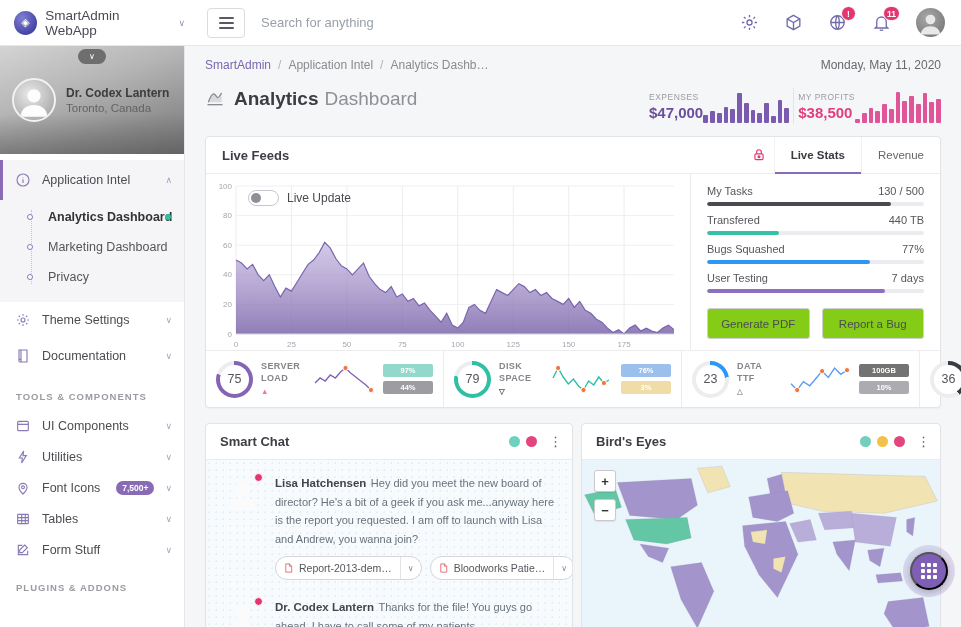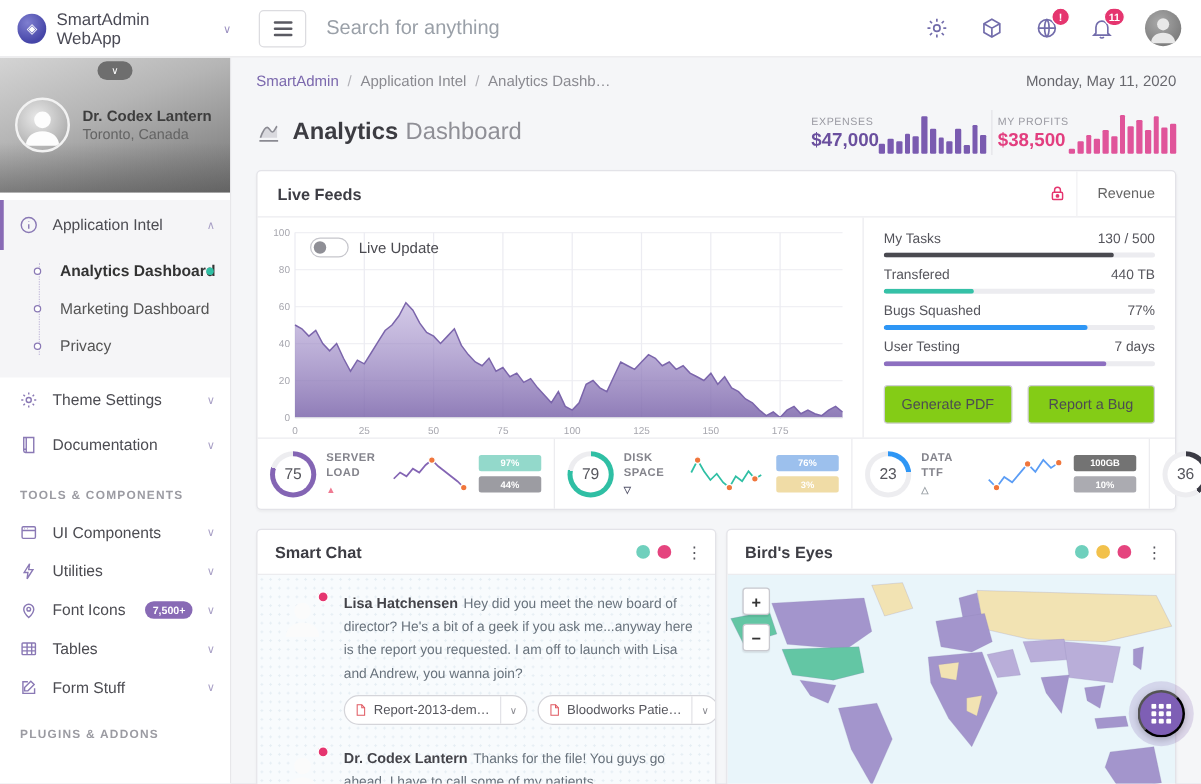--- a/index.html
+++ b/index.html
@@ -12,21 +12,21 @@
   .navbar{position:absolute;inset:0 0 auto 0;height:46px;background:#fff;border-bottom:1px solid #e7e7ea;
           display:flex;align-items:center;z-index:6}
   .brand{width:185px;display:flex;align-items:center;gap:8px;padding-left:14px;flex:0 0 auto}
   .logo{width:24px;height:24px;border-radius:50%;background:radial-gradient(circle at 35% 30%,#7f7fd0,#4646a8 70%);
         display:grid;place-items:center;color:#fff;font-size:11px}
   .brand-text{font-size:13.5px;color:#4a4a55}
   .brand-caret{font-size:9px;color:#9a8fc0}
   .hamburger{width:38px;height:30px;margin-left:22px;background:#fff;border:1px solid #dcdce0;border-radius:4px;
              display:grid;place-content:center;gap:3px;cursor:pointer}
   .hamburger i{display:block;width:15px;height:2px;background:#5a5a62;border-radius:1px}
-  .search-input{border:none;outline:none;background:transparent;font-family:inherit;font-size:16px;color:#555;
+  .search-input{border:none;outline:none;background:transparent;font-family:inherit;font-size:13px;color:#555;
                 width:300px;margin-left:16px}
   .search-input::placeholder{color:#9aa0a8}
   .nav-icons{margin-left:auto;display:flex;align-items:center;gap:25px;padding-right:16px}
   .nicon{position:relative;width:19px;height:19px;cursor:pointer}
   .nicon svg{width:19px;height:19px}
   .nbadge{position:absolute;top:-7px;right:-9px;min-width:15px;height:15px;padding:0 3px;border-radius:8px;
           background:#e5356f;color:#fff;font-size:8.5px;font-weight:bold;display:grid;place-items:center;
           border:1.5px solid #fff}
   .avatar-sm{width:29px;height:29px;border-radius:50%;overflow:hidden;background:radial-gradient(circle at 40% 35%,#a9a9a9,#6e6e6e);cursor:pointer}
 
@@ -63,21 +63,21 @@
   .mini-badge{background:#886ab5;color:#fff;font-size:8.5px;font-weight:bold;border-radius:8px;padding:2px 6px}
   .section-h{font-size:9.5px;font-weight:bold;letter-spacing:1px;color:#9b9ba2;padding:17px 0 8px 16px}
 
   
   .main{position:absolute;left:185px;top:46px;right:0;bottom:0}
   .crumbs{height:38px;display:flex;align-items:center;padding:0 20px;font-size:12px}
   .crumb-link{color:#7b68ad;cursor:pointer}
   .crumb-sep{color:#b0b0b6;margin:0 7px}
   .crumb-cur{color:#8a8a90}
   .date{margin-left:auto;color:#68686e}
-  .subheader{display:flex;align-items:center;padding:4px 20px 12px}
+  .subheader{display:flex;align-items:flex-start;padding:4px 20px 12px}
   .title-icon svg{width:20px;height:20px;margin-right:9px}
   .t-bold{font-size:19px;font-weight:bold;color:#3c3c42}
   .t-light{font-size:19px;color:#8f8f96;margin-left:6px}
   .hstats{margin-left:auto;display:flex;align-items:center;gap:0}
   .hstat .sl{font-size:8.5px;letter-spacing:.5px;color:#9a9aa2}
   .hstat .sv{font-size:15px;font-weight:bold;margin-top:2px}
   .sv.purple{color:#6a4f9e}.sv.pink{color:#e23e7f}
   .minibars{display:flex;align-items:flex-end;gap:2px;height:34px;width:86px}
   .minibars i{flex:1;border-radius:1px}
   .vdiv{width:1px;height:36px;background:#e3e3e8;margin:0 4px}
@@ -387,20 +387,21 @@
       <div class="card-head">
         <span class="card-title">Live Feeds</span>
         <div class="tabs">
           <span class="lock">
             <svg viewBox="0 0 24 24" fill="none" stroke="#e5356f" stroke-width="2">
                 <rect x="5" y="10" width="14" height="10" rx="2"></rect>
                 <path d="M8 10V7a4 4 0 0 1 8 0v3"></path>
                 <circle cx="12" cy="15" r="1.6" fill="#e5356f"></circle>
               </svg>
           </span>
+          <span class="tab active">Live Stats</span>
           <span class="tab">Revenue</span>
         </div>
       </div>
 
       <div class="live-body">
         <div class="chart-area">
           <div class="toggle-wrap">
             <span class="toggle">
                 <i></i>
               </span>

